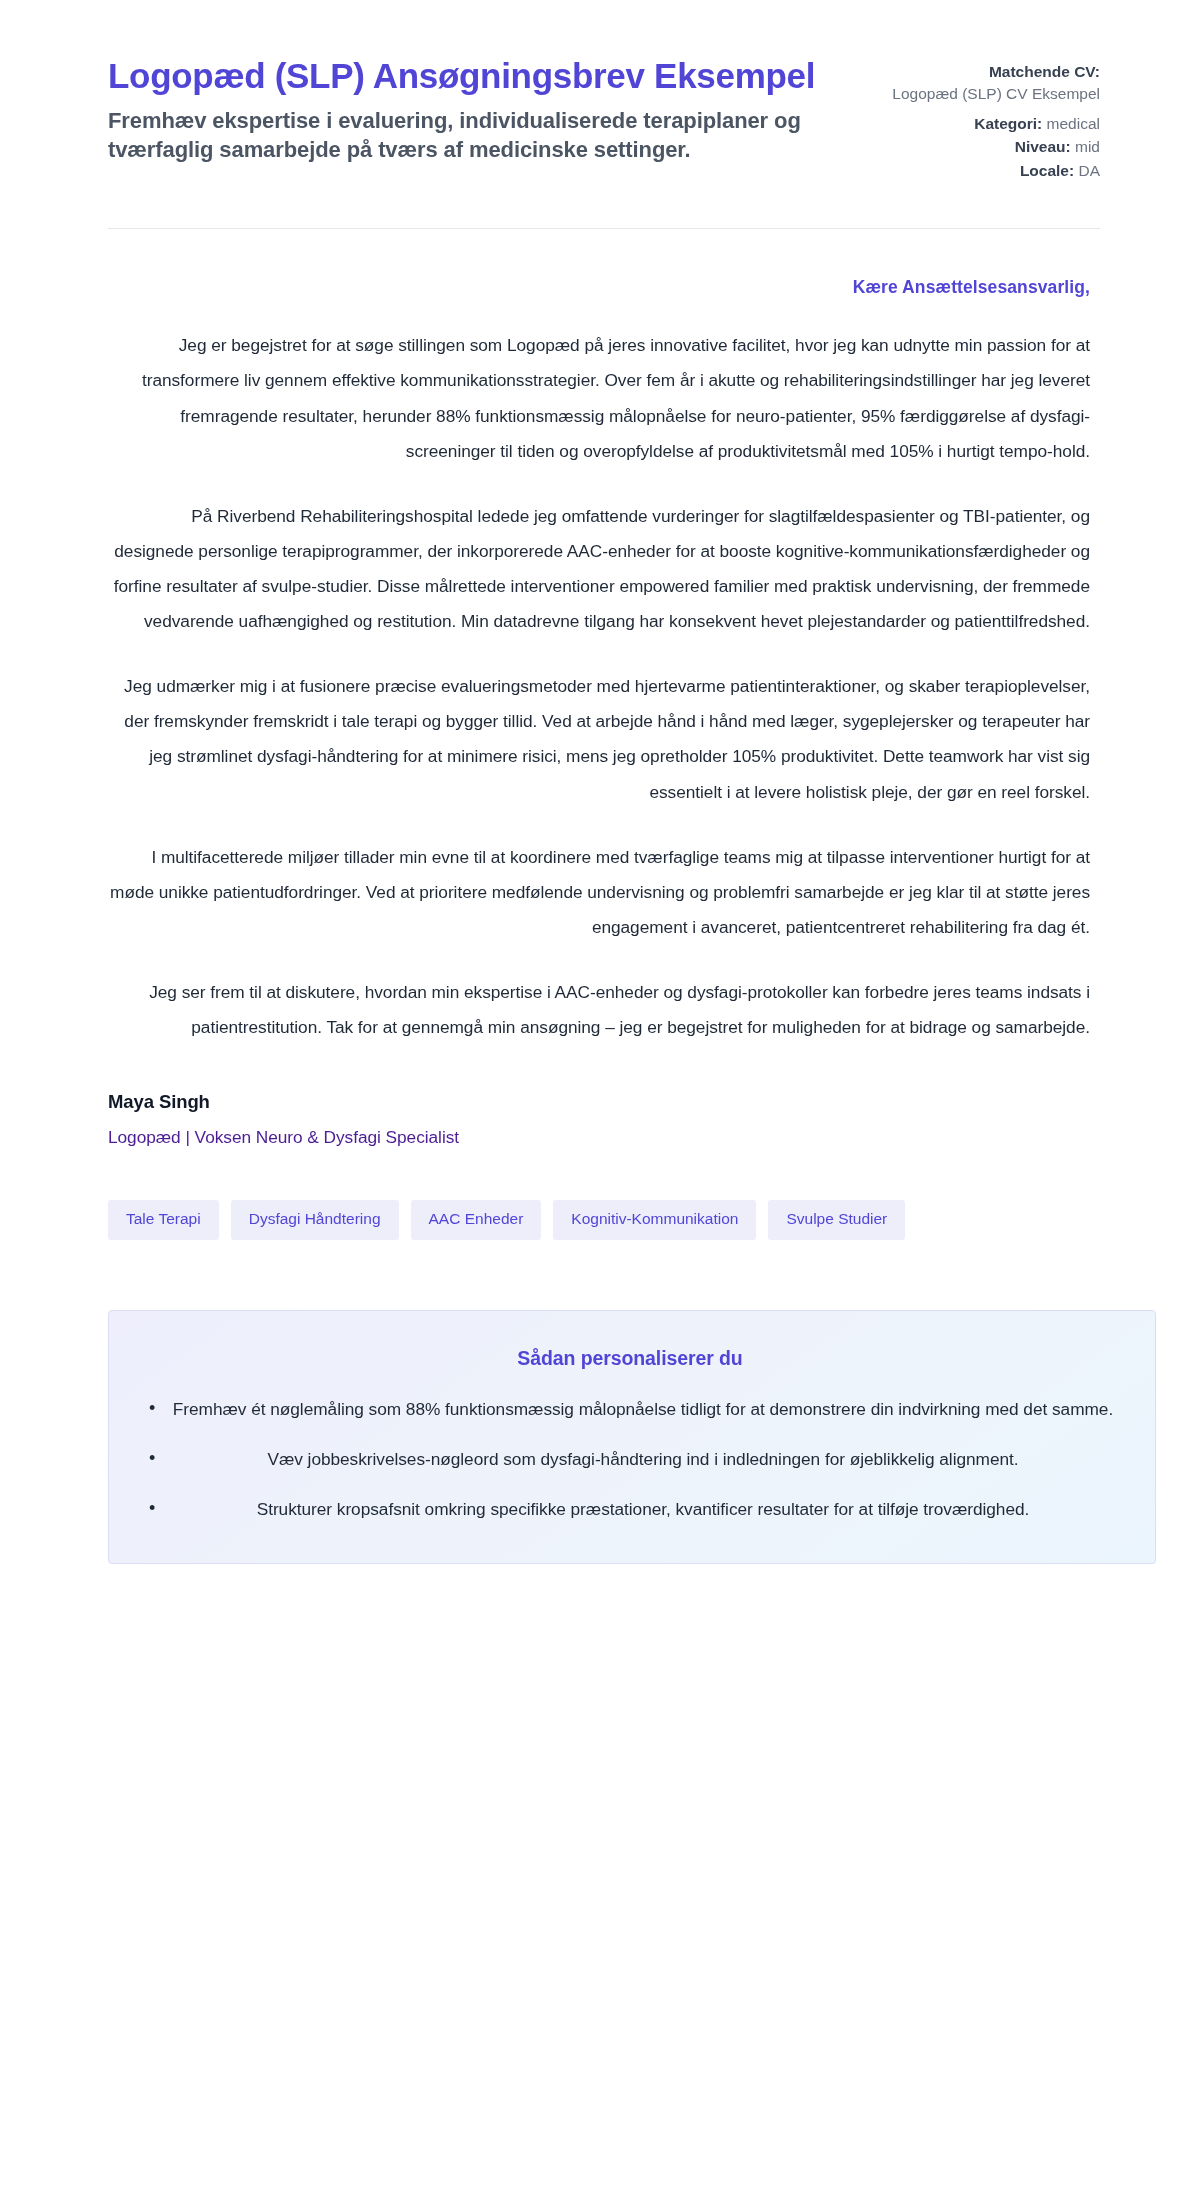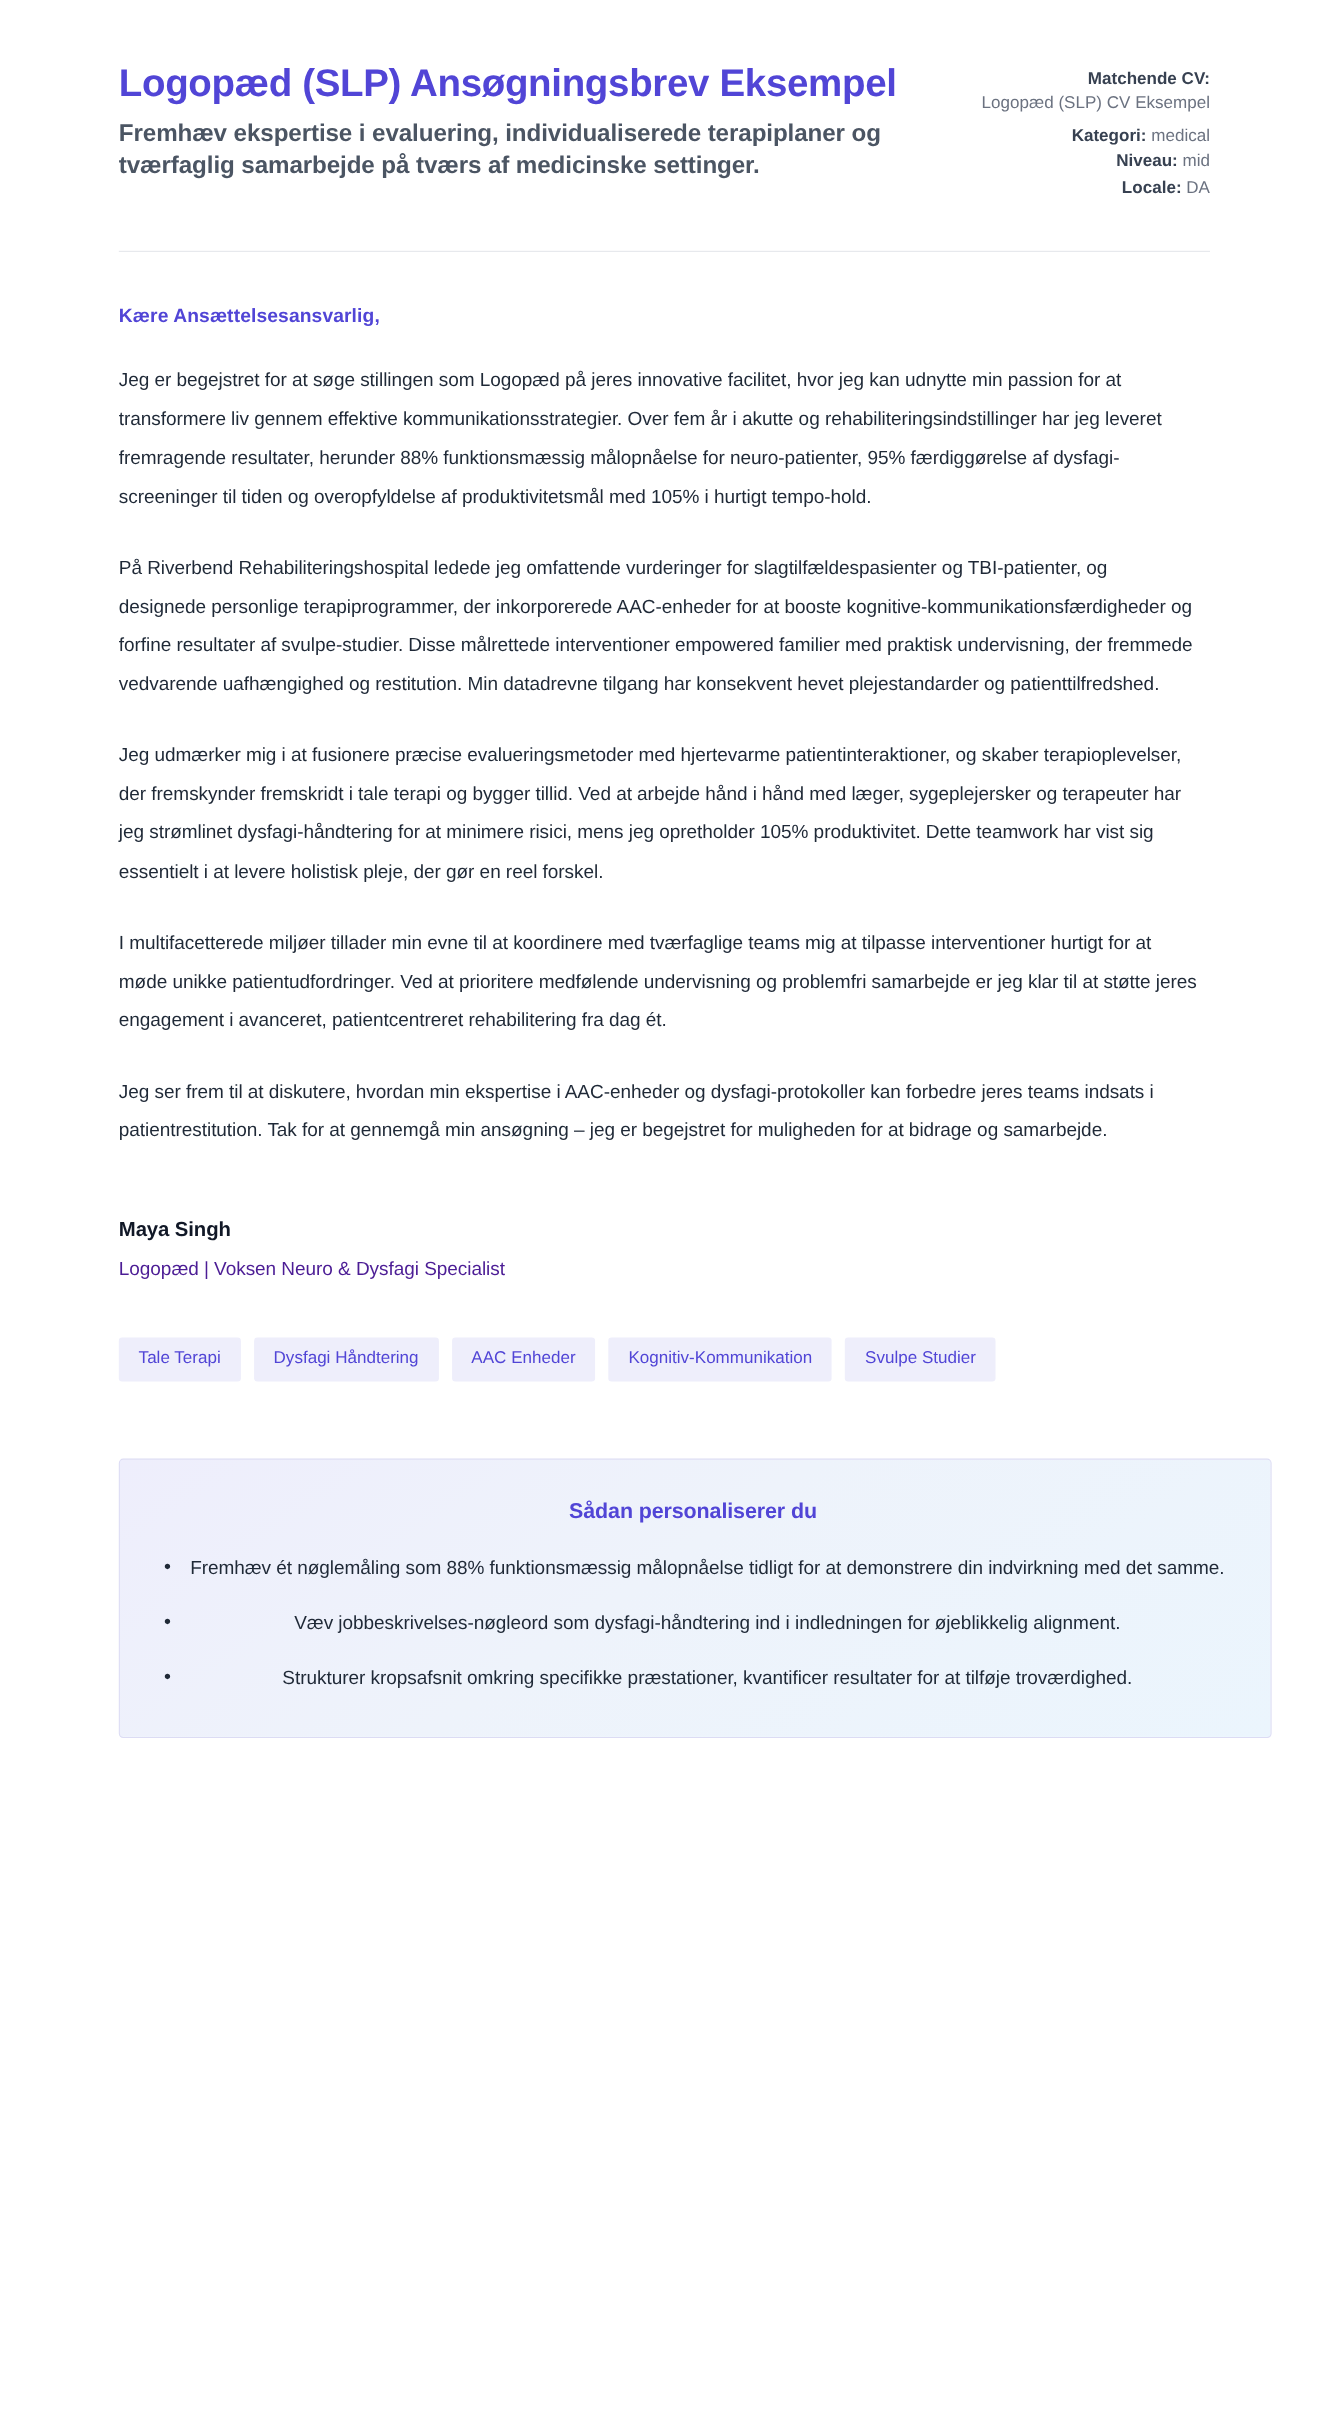--- a/index.html
+++ b/index.html
@@ -71,20 +71,21 @@
   .divider {
     margin: 45px 100px 0 108px;
     height: 1px;
     background: #e5e7eb;
     border: 0;
   }
 
   
   .letter {
     padding: 0 110px 0 108px;
+    text-align: right;
   }
 
   .salutation {
     margin-top: 48px;
     font-size: 17.5px;
     font-weight: 700;
     color: #5145d6;
     letter-spacing: 0.1px;
   }
 
@@ -94,21 +95,21 @@
     line-height: 2.03;
     color: #1f2937;
     letter-spacing: -0.05px;
   }
 
   .para:first-of-type { margin-top: 32px; }
 
   
   .signature {
     padding: 0 110px 0 108px;
-    margin-top: 62px;
+    margin-top: 46px;
   }
 
   .sig-name {
     font-size: 18.5px;
     font-weight: 700;
     color: #111827;
     letter-spacing: -0.1px;
   }
 
   .sig-role {

